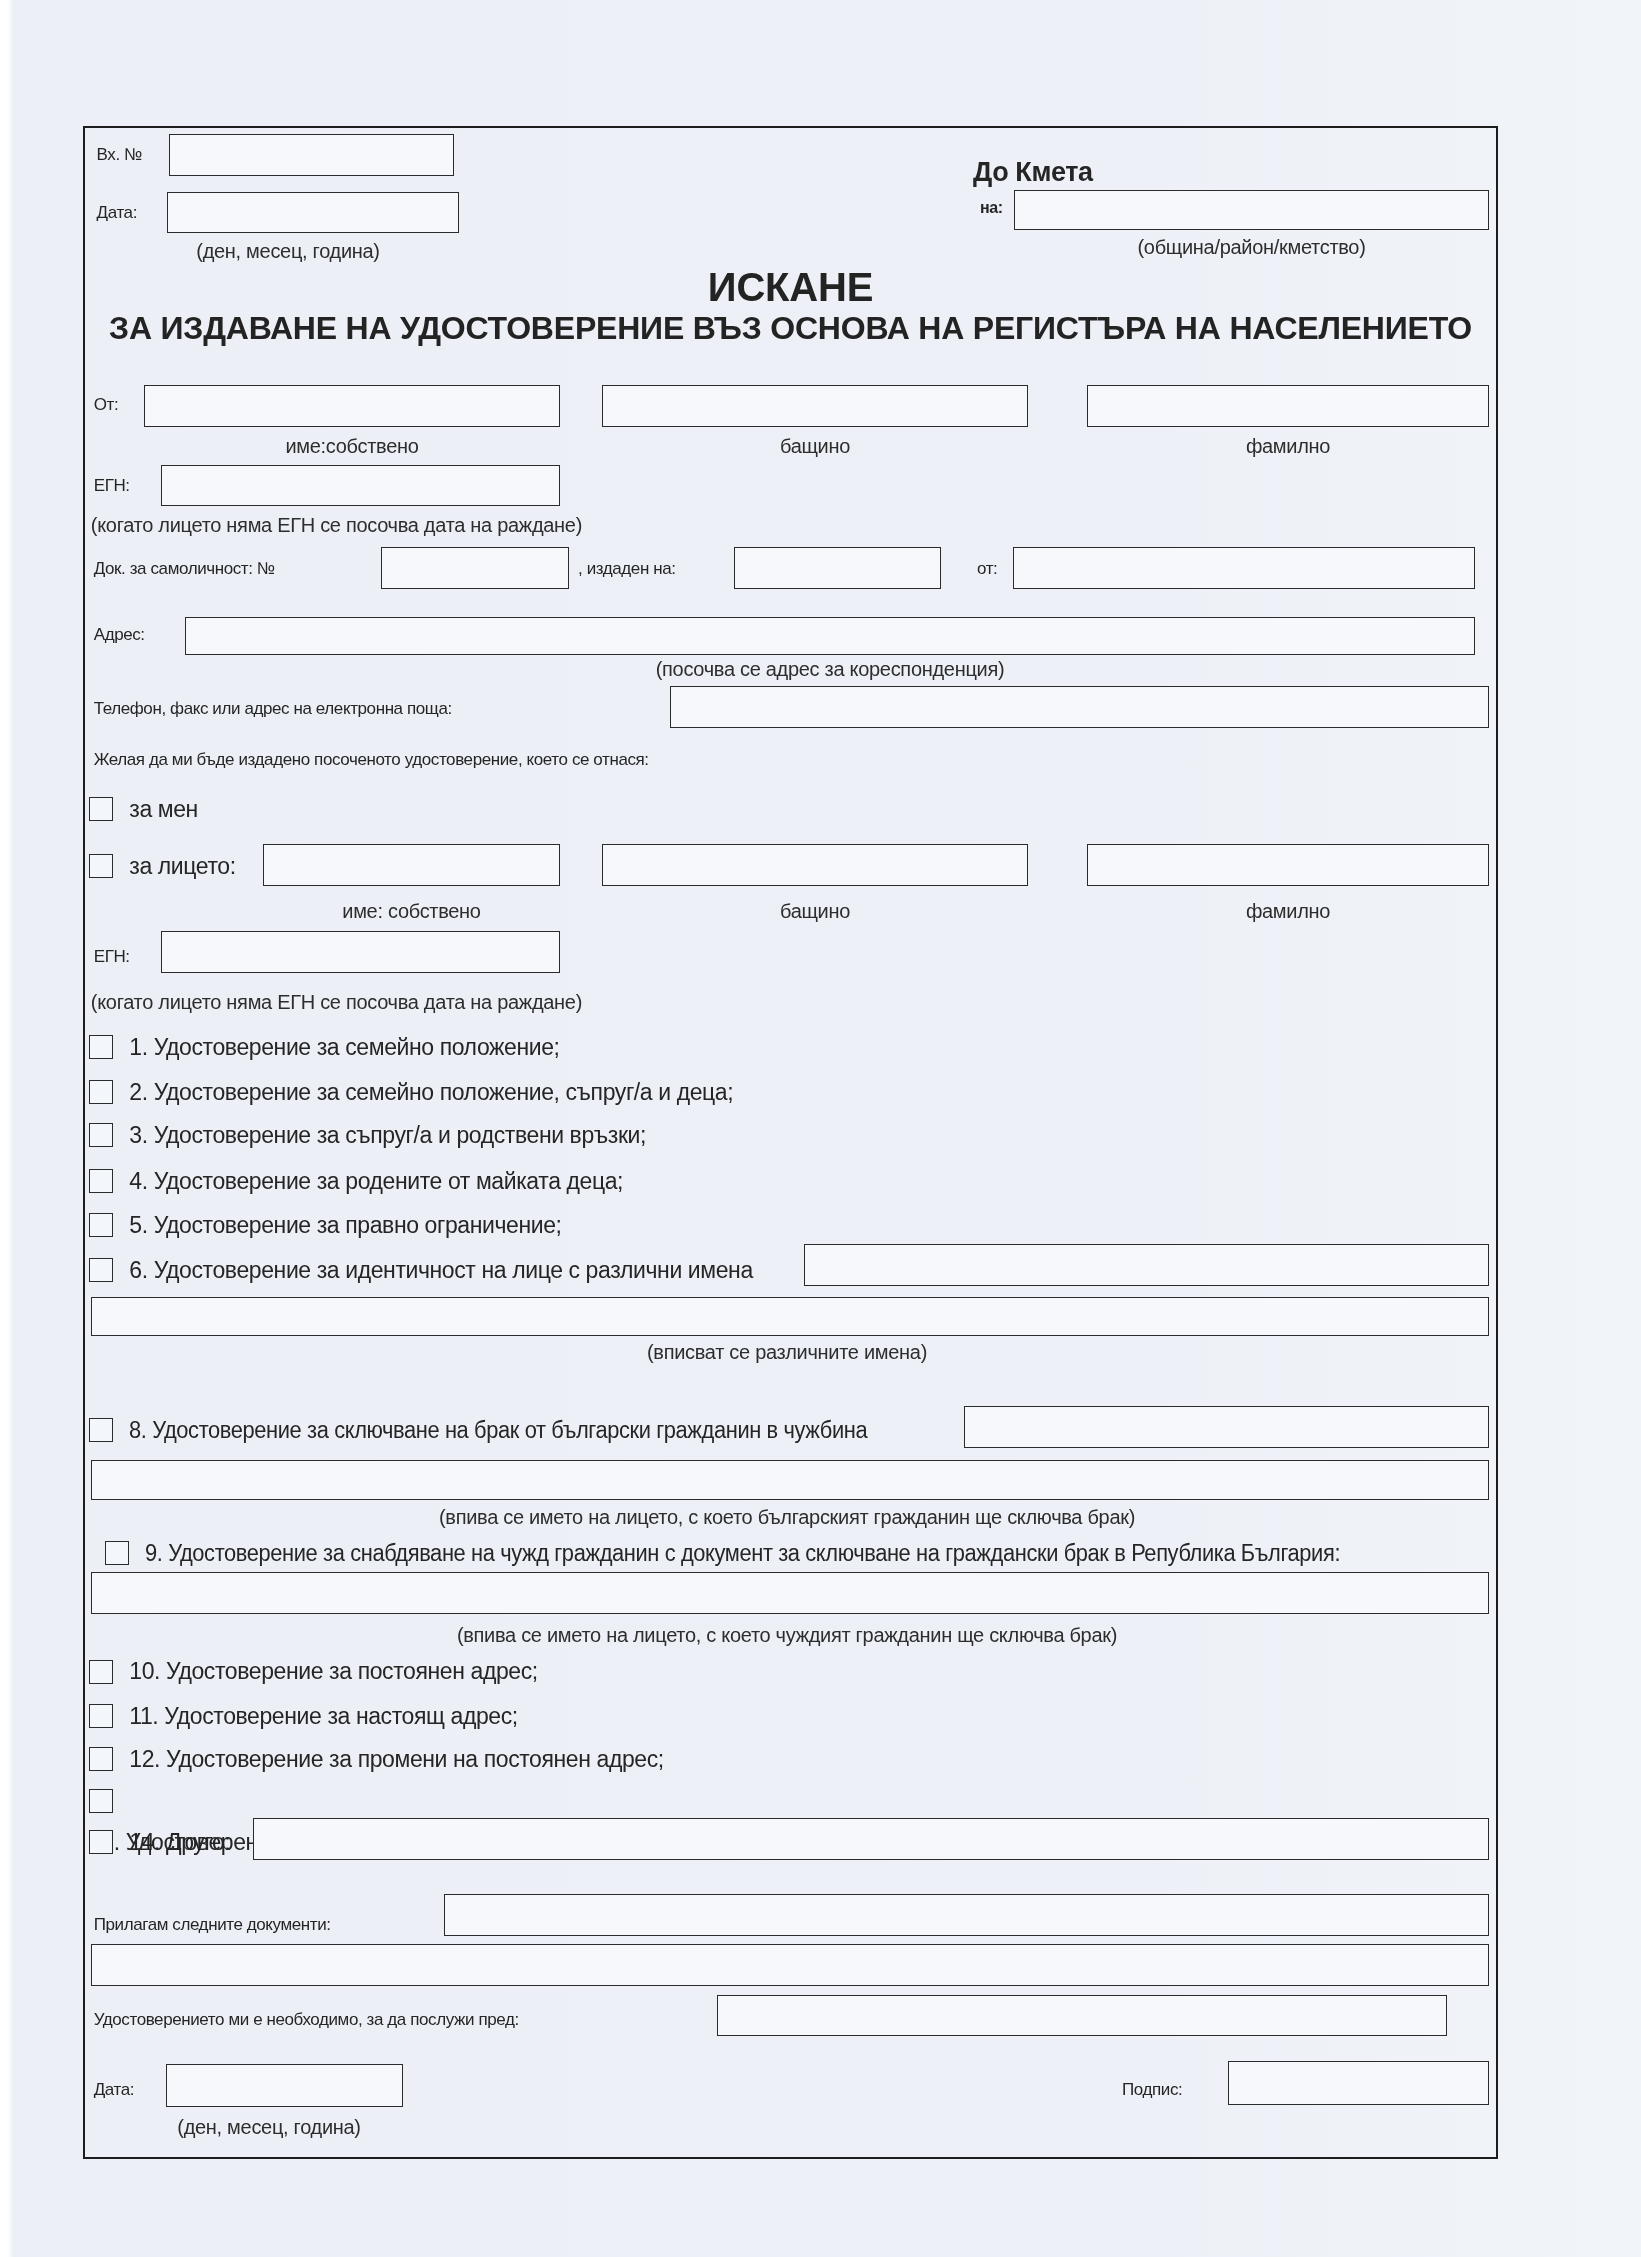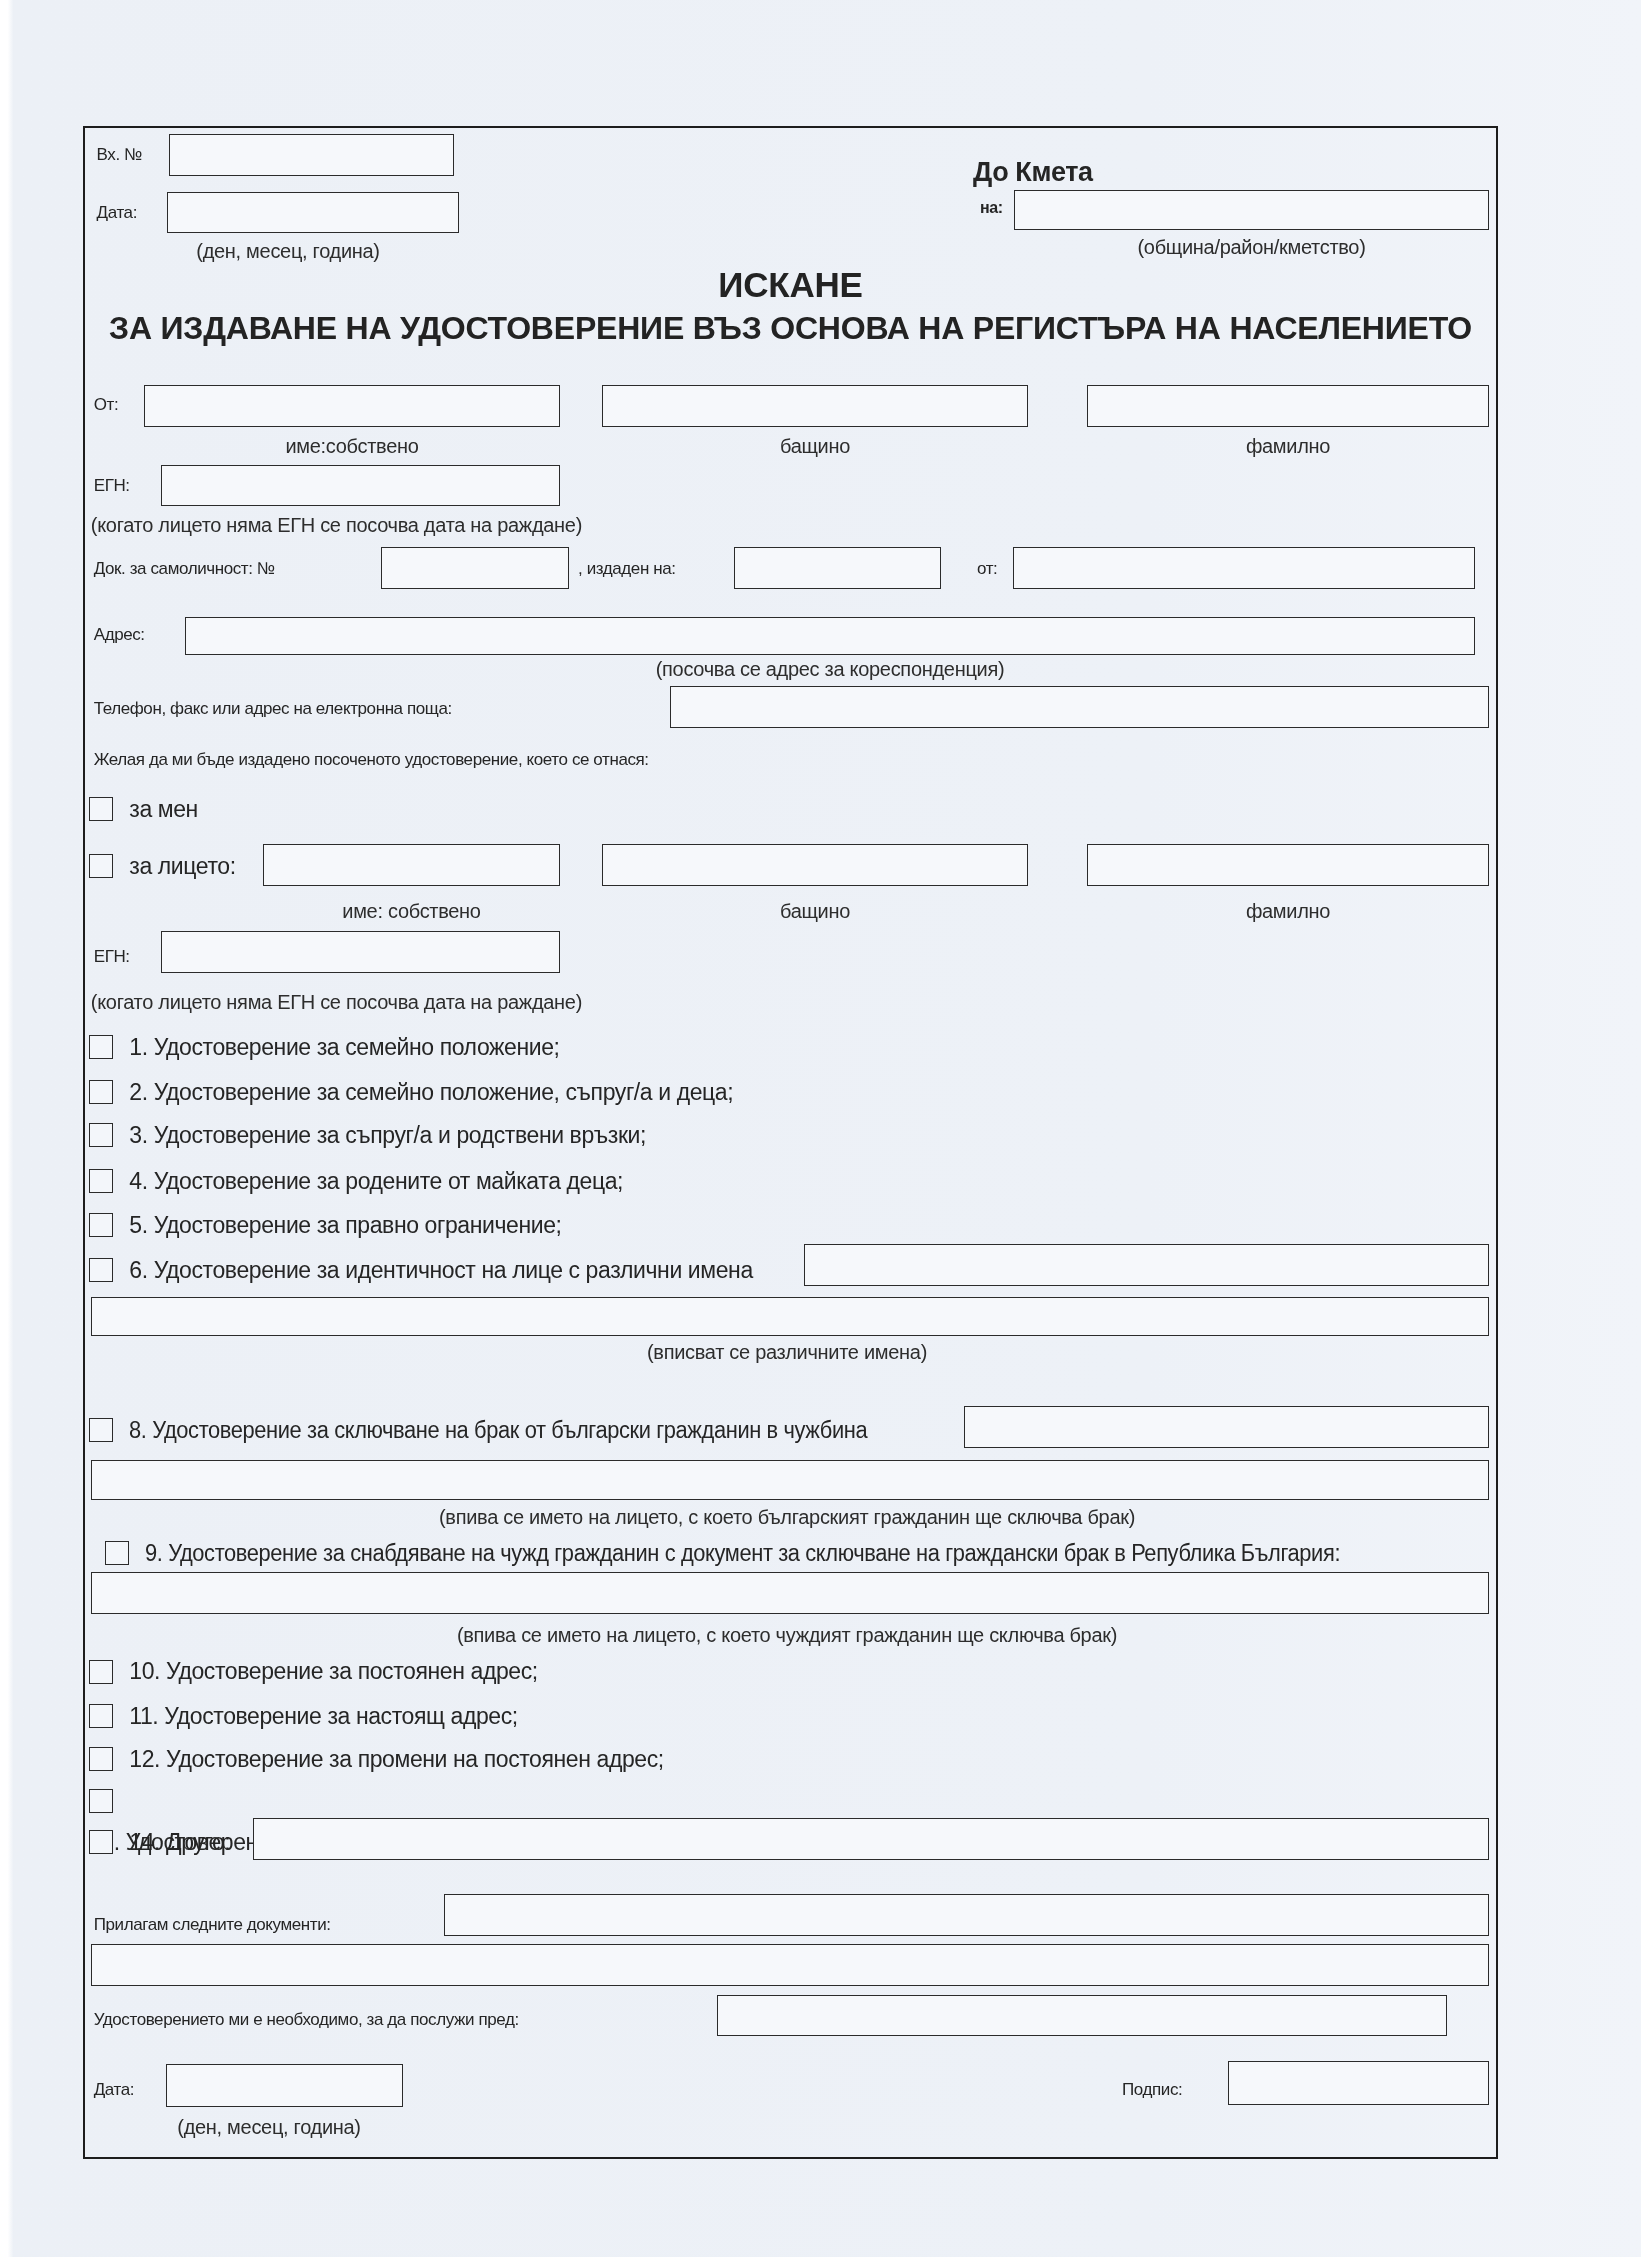--- a/index.html
+++ b/index.html
@@ -12,21 +12,21 @@
   .form{
     position:absolute;left:83px;top:126px;width:1411px;height:2029px;
     border:2.9px solid #1d1d1d;background:transparent;
   }
   .lbl{position:absolute;font-size:17px;letter-spacing:-0.4px;white-space:nowrap;color:#252525;}
   .b{font-weight:bold;}
   .cap{position:absolute;font-size:20px;letter-spacing:-0.3px;white-space:nowrap;color:#2d2d2d;text-align:center;}
   .cap.left{text-align:left;}
   .box{position:absolute;background:#f6f8fb;border:1.9px solid #2b2b2b;box-sizing:border-box;}
   .title{position:absolute;left:0;width:100%;text-align:center;font-weight:bold;color:#232323;letter-spacing:-0.2px;}
-  .t1{font-size:35px;}
+  .t1{font-size:40px;}
   .t2{font-size:32px;}
   .item{position:absolute;display:flex;align-items:flex-start;gap:16.4px;white-space:nowrap;}
   .cb{width:24px;height:24px;border:1.9px solid #2b2b2b;background:#f3f6fa;box-sizing:border-box;flex:0 0 auto;margin-top:1px;}
   .txt{font-size:23px;letter-spacing:-0.4px;line-height:27px;color:#252525;}
   .sq{transform:scaleX(0.95);transform-origin:left center;display:inline-block;}
 </style>
 </head>
 <body>
 
 <div class="page">

